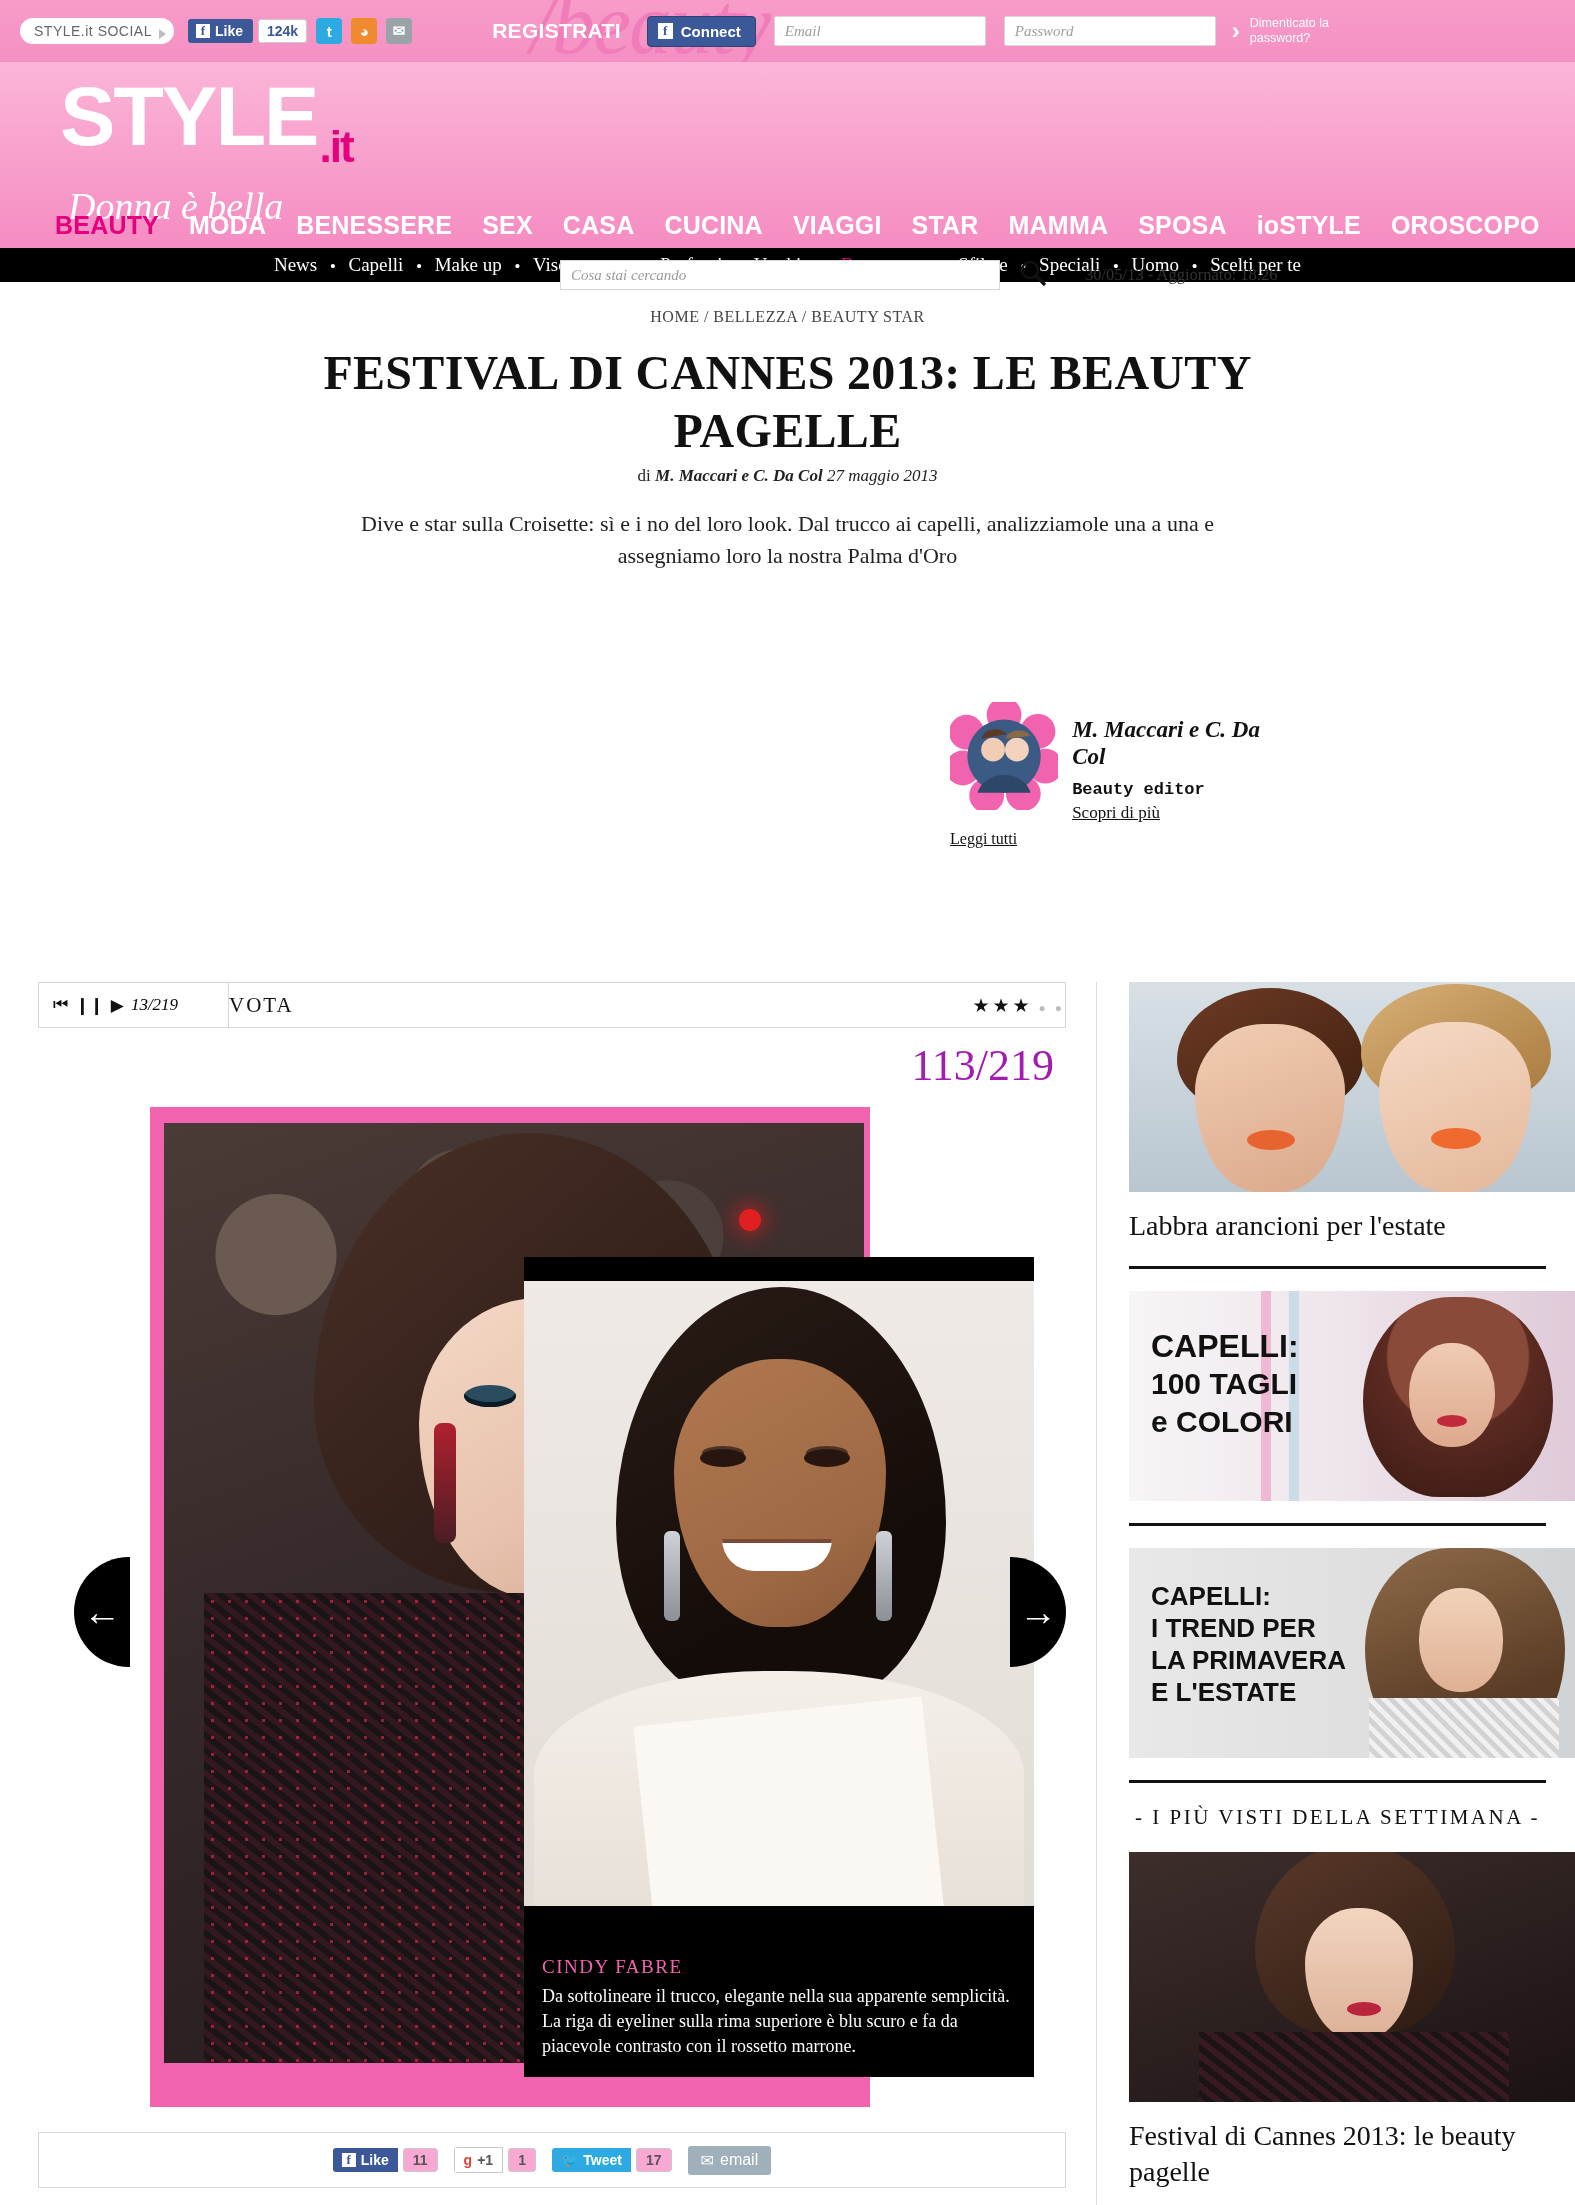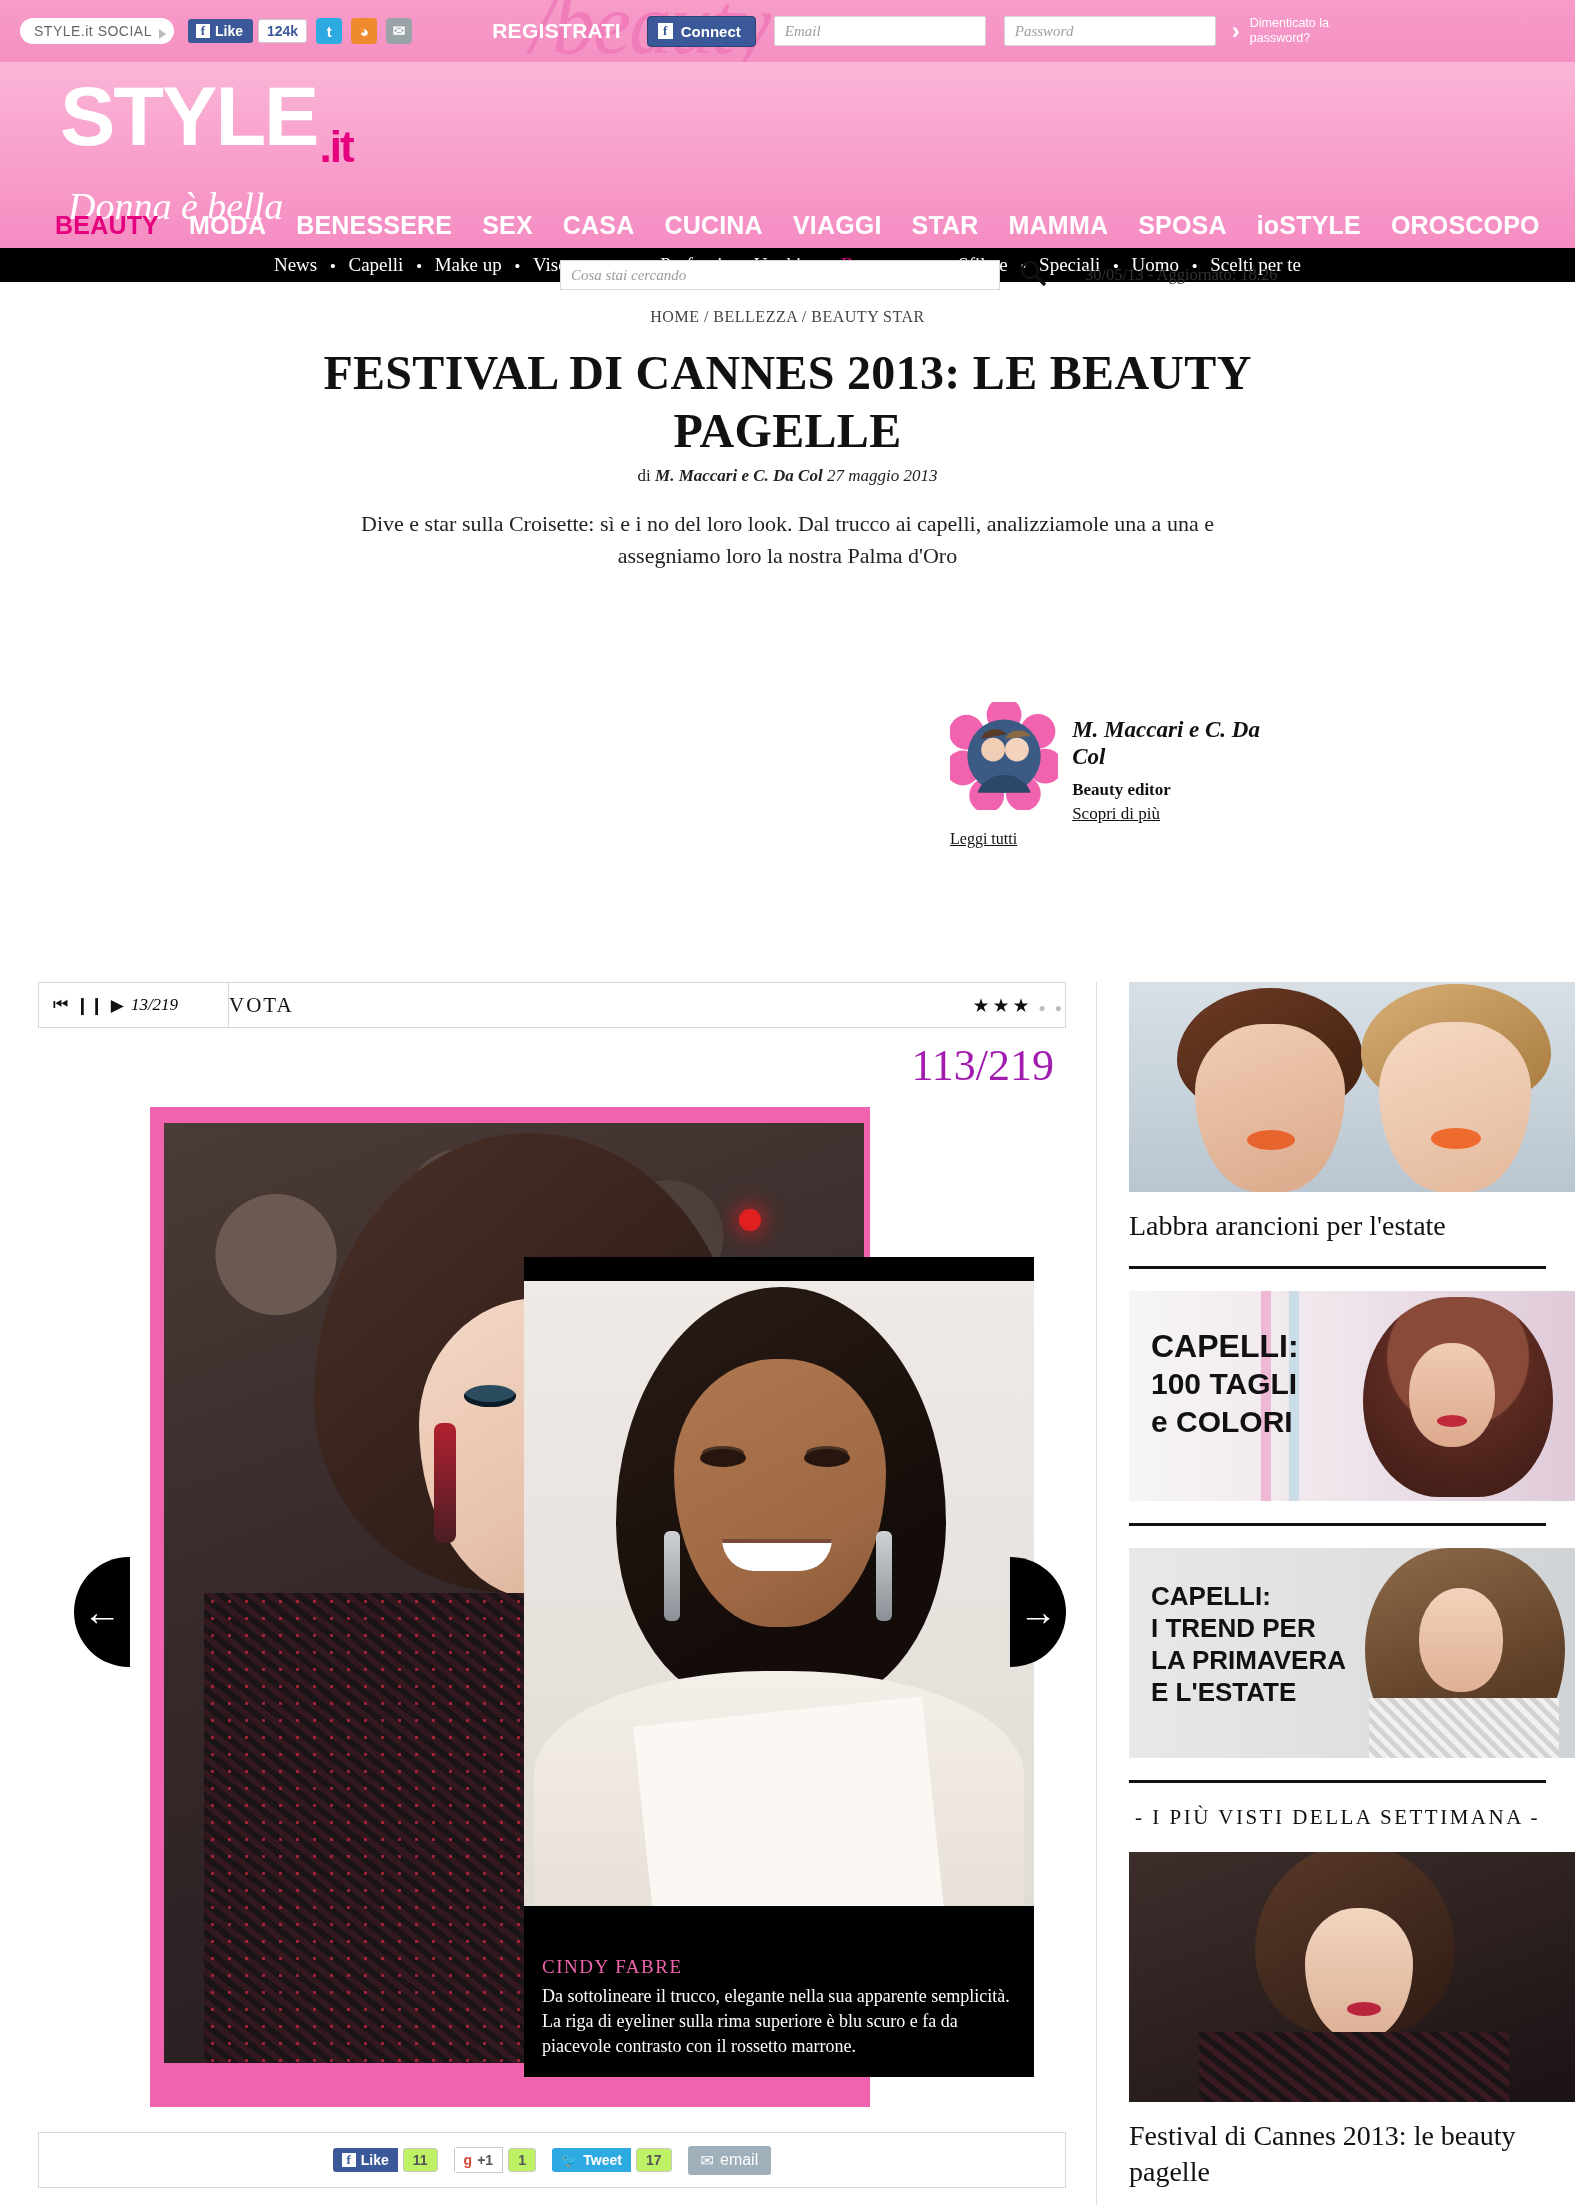--- a/index.html
+++ b/index.html
@@ -282,21 +282,21 @@
   .flower {
     position:absolute; inset:0;
   }
   .author-meta { padding-top: 14px; }
   .author-name {
     font-family: "Liberation Serif", serif;
     font-weight: bold; font-style: italic;
     font-size: 23px; color:#111; line-height: 27px;
   }
   .author-role {
-    font-family: Liberation Serif, serif;
+    font-family: Liberation Mono, monospace;
     font-weight: bold;
     font-size: 17px; color:#111; margin-top: 10px;
   }
   .author-more {
     font-family: "Liberation Serif", serif;
     font-size: 17px; color:#111; text-decoration: underline;
     margin-top: 4px; display:block;
   }
   .leggi-tutti {
     position: absolute; left: 0; top: 128px;
@@ -477,21 +477,21 @@
     position: absolute; left: 38px; top: 1850px;
     width: 1028px; height: 56px;
     border: 1px solid #d8d8d8; background:#fff;
     display:flex; align-items:center; justify-content:center; gap: 16px;
   }
   .share-btn {
     display:flex; align-items:center; font-size: 14px; font-weight:bold;
     border-radius: 3px; overflow:hidden;
   }
   .sb-main { color:#fff; padding: 4px 9px; display:flex; align-items:center; gap:5px; }
-  .sb-count { background:#bef264; border:1px solid #c9c9c9; color:#555; padding: 3px 9px; margin-left: 5px; border-radius:3px; }
+  .sb-count { background:#f9a8d4; border:1px solid #c9c9c9; color:#555; padding: 3px 9px; margin-left: 5px; border-radius:3px; }
   .sb-fb { background:#3b5998; }
   .sb-gp { background:#fff; border:1px solid #c9c9c9; color:#555; }
   .sb-gp .gp-g { color:#d34836; font-weight:900; }
   .sb-tw { background:#2daae1; }
   .sb-mail { background:#9fb0bb; color:#fff; padding: 5px 13px; border-radius:3px; display:flex; gap:6px; align-items:center;}
 
   
   .rightcol {
     position: absolute; left: 1096px; top: 700px;
     width: 450px;

